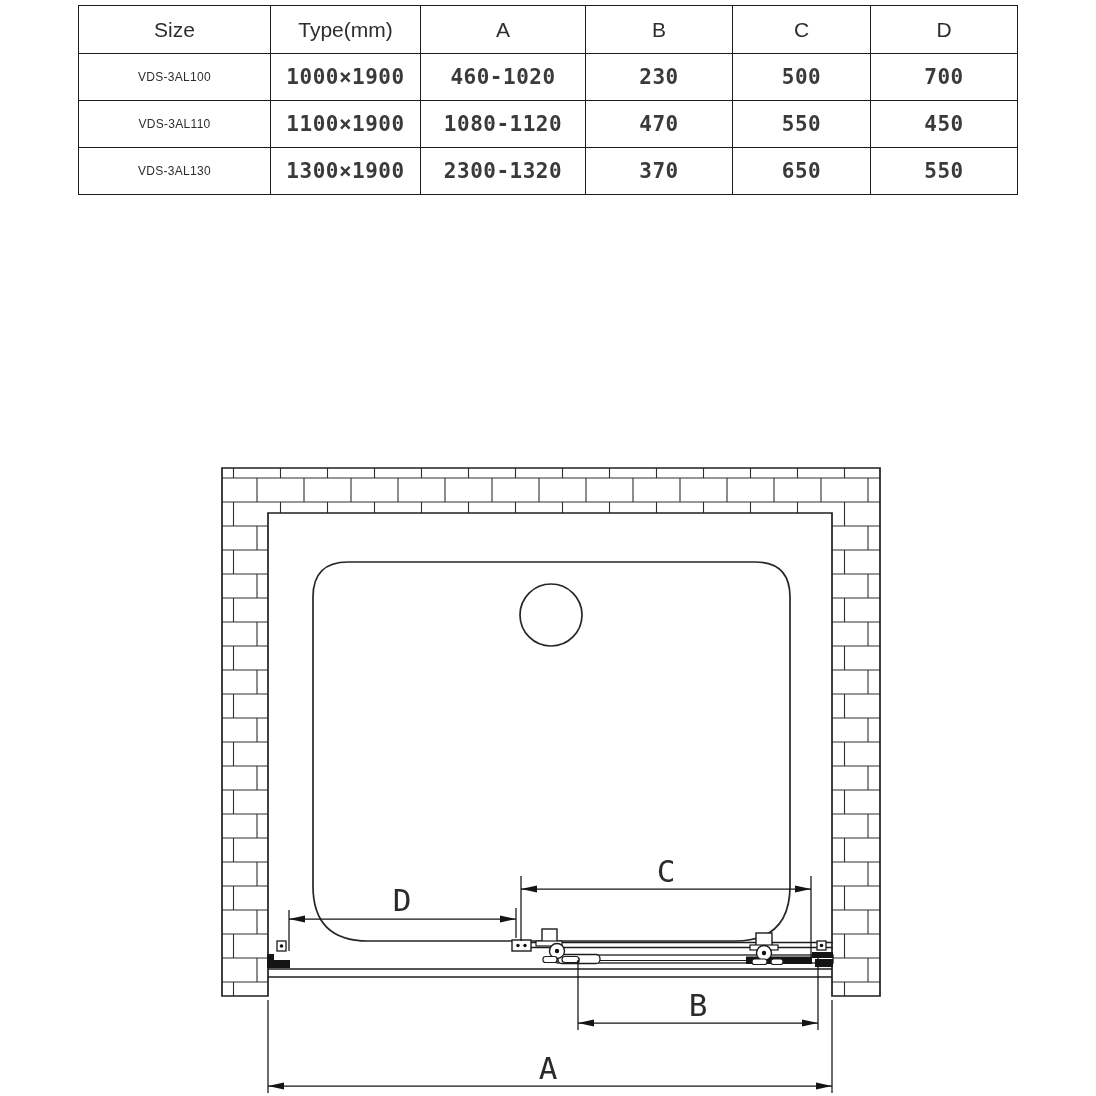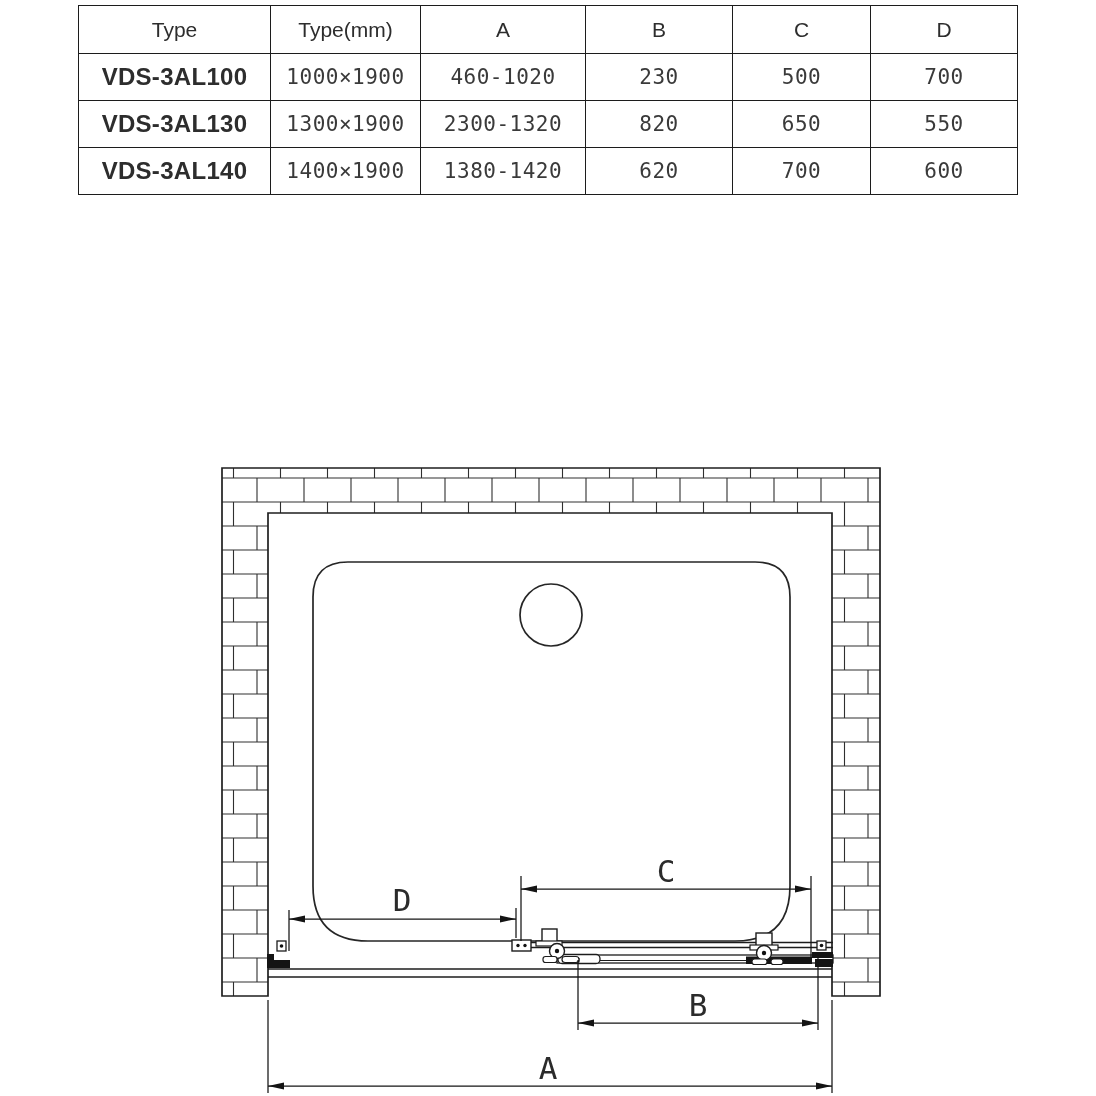--- a/index.html
+++ b/index.html
@@ -5,73 +5,73 @@
   html,body{margin:0;padding:0;background:#ffffff;}
   #page{position:relative;width:1096px;height:1096px;background:#fff;overflow:hidden;
         font-family:"Liberation Sans",sans-serif;}
   
   #spec-table{position:absolute;left:78px;top:5px;border-collapse:collapse;table-layout:fixed;}
   #spec-table th,#spec-table td{
       border:1.6px solid #1c1c1c;text-align:center;vertical-align:middle;
       padding:0;background:#fff;color:#2d2d2d;}
   #spec-table th{height:47px;font-size:21px;font-weight:400;font-family:"Liberation Sans",sans-serif;}
   #spec-table td{height:46px;}
-  #spec-table td.type-cell{font-size:24px;font-family:"Liberation Sans",sans-serif;letter-spacing:.3px;font-weight:bold;}
+  #spec-table td.type-cell{font-size:12px;font-family:"Liberation Sans",sans-serif;letter-spacing:.3px;}
   #spec-table td.num-cell{font-size:21px;font-family:"DejaVu Sans Mono",monospace;
-      font-weight:400;color:#3a3a3a;letter-spacing:.5px;}
+      font-weight:700;color:#3a3a3a;letter-spacing:.5px;}
   
   #diagram{position:absolute;left:0;top:0;width:1096px;height:1096px;}
   .dim-label{font-family:"DejaVu Sans Mono",monospace;font-size:31px;fill:#2b2b2b;}
 </style>
 </head>
 <body>
 
 <div id="page">
 
   <table id="spec-table">
     <colgroup>
       <col style="width:192px">
         <col style="width:150px">
         <col style="width:165px">
       <col style="width:147px">
         <col style="width:138px">
         <col style="width:147px">
     </colgroup>
     <tbody>
         <tr>
-      <th>Type</th>
+      <th>Size</th>
       <th>Type(mm)</th>
       <th>A</th>
       <th>B</th>
       <th>C</th>
       <th>D</th>
     </tr>
     <tr>
       <td class="type-cell">VDS-3AL100</td>
       <td class="num-cell">1000×1900</td>
       <td class="num-cell">460-1020</td>
       <td class="num-cell">230</td>
       <td class="num-cell">500</td>
       <td class="num-cell">700</td>
     </tr>
     <tr>
+      <td class="type-cell">VDS-3AL110</td>
+      <td class="num-cell">1100×1900</td>
+      <td class="num-cell">1080-1120</td>
+      <td class="num-cell">470</td>
+      <td class="num-cell">550</td>
+      <td class="num-cell">450</td>
+    </tr>
+    <tr>
       <td class="type-cell">VDS-3AL130</td>
       <td class="num-cell">1300×1900</td>
       <td class="num-cell">2300-1320</td>
-      <td class="num-cell">820</td>
+      <td class="num-cell">370</td>
       <td class="num-cell">650</td>
       <td class="num-cell">550</td>
-    </tr>
-    <tr>
-      <td class="type-cell">VDS-3AL140</td>
-      <td class="num-cell">1400×1900</td>
-      <td class="num-cell">1380-1420</td>
-      <td class="num-cell">620</td>
-      <td class="num-cell">700</td>
-      <td class="num-cell">600</td>
     </tr>
   </tbody>
     </table>
 
   <svg id="diagram" viewBox="0 0 1096 1096" xmlns="http://www.w3.org/2000/svg">
     <defs>
       <pattern id="brickPat" x="222" y="430" width="47" height="48" patternUnits="userSpaceOnUse">
         <rect x="0" y="0" width="47" height="48" fill="#ffffff"></rect>
         <path d="M0 0 H47 M0 24 H47 M0 48 H47 M35 0 V24 M11.5 24 V48" stroke="#2f2f2f" stroke-width="1.1" fill="none"></path>
       </pattern>

